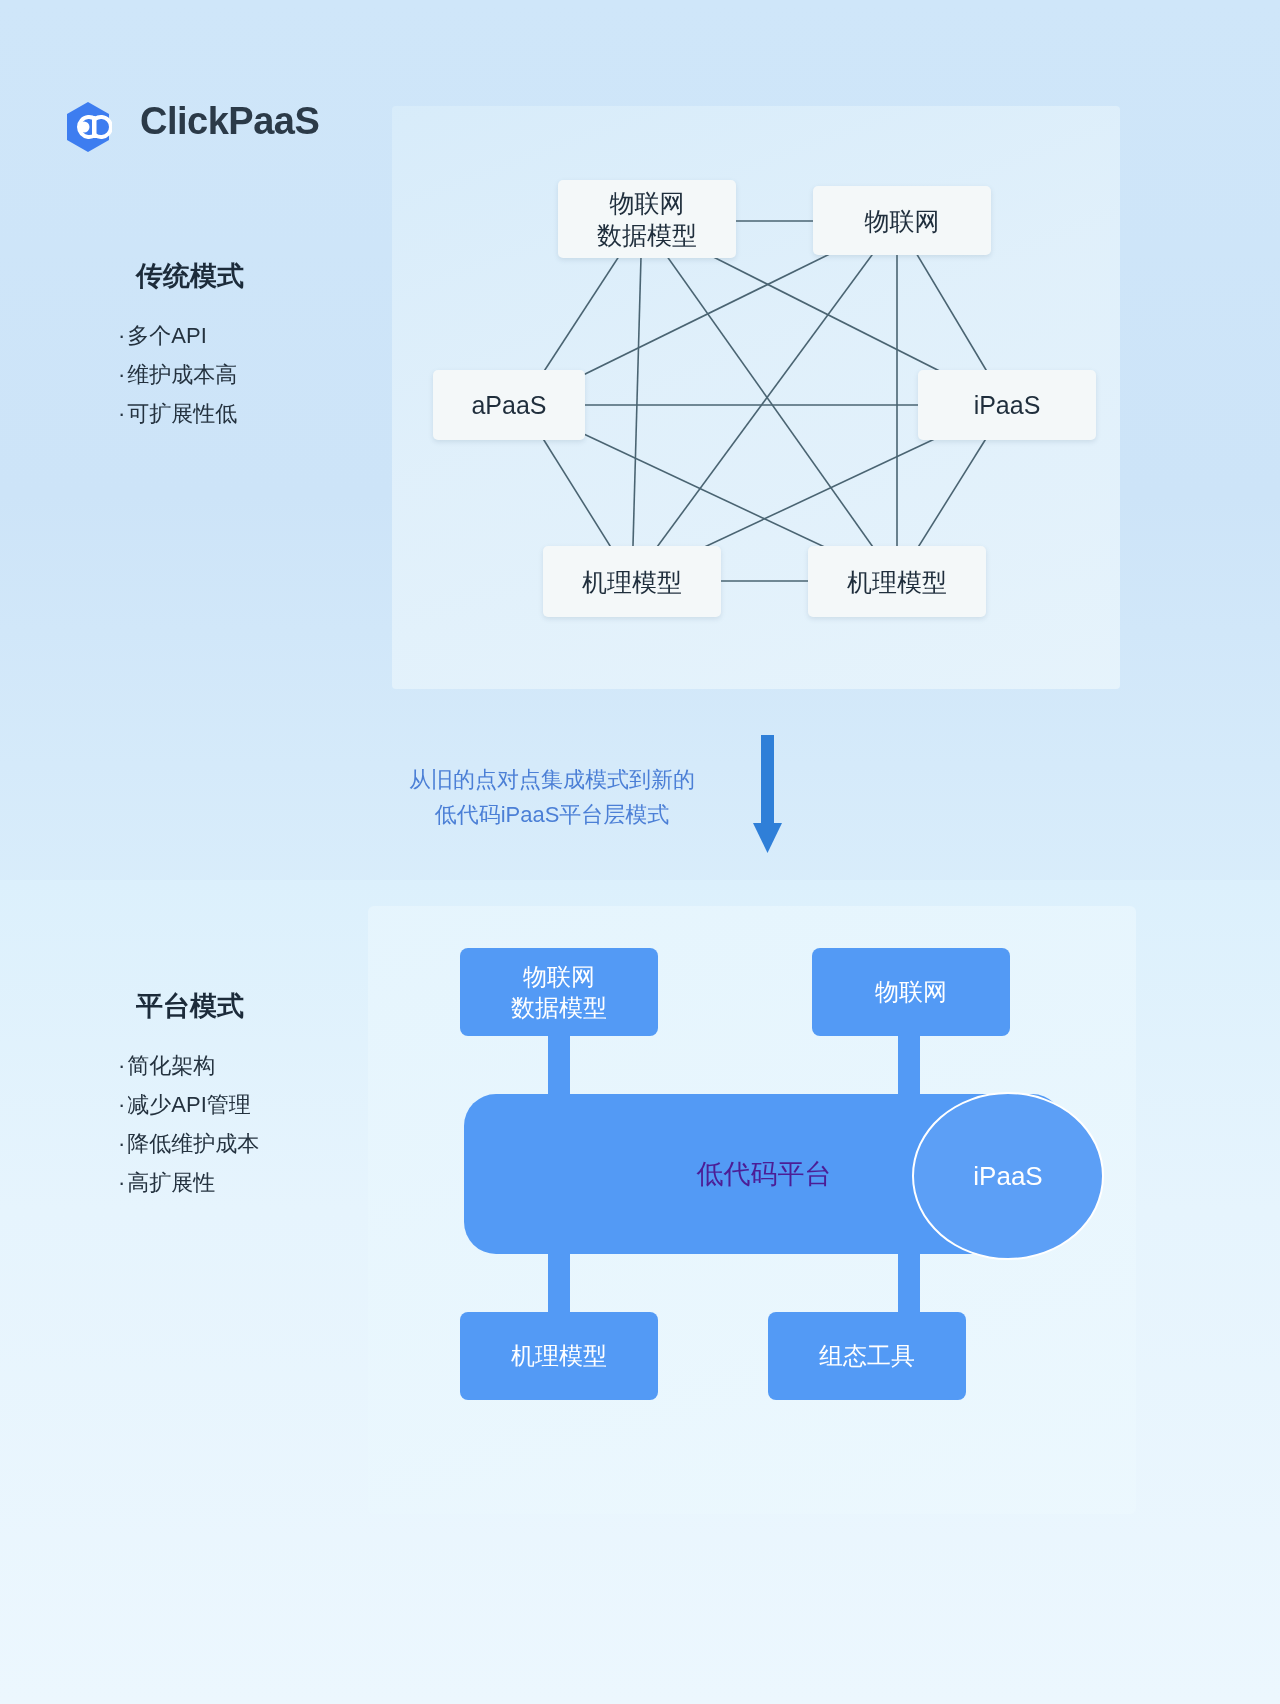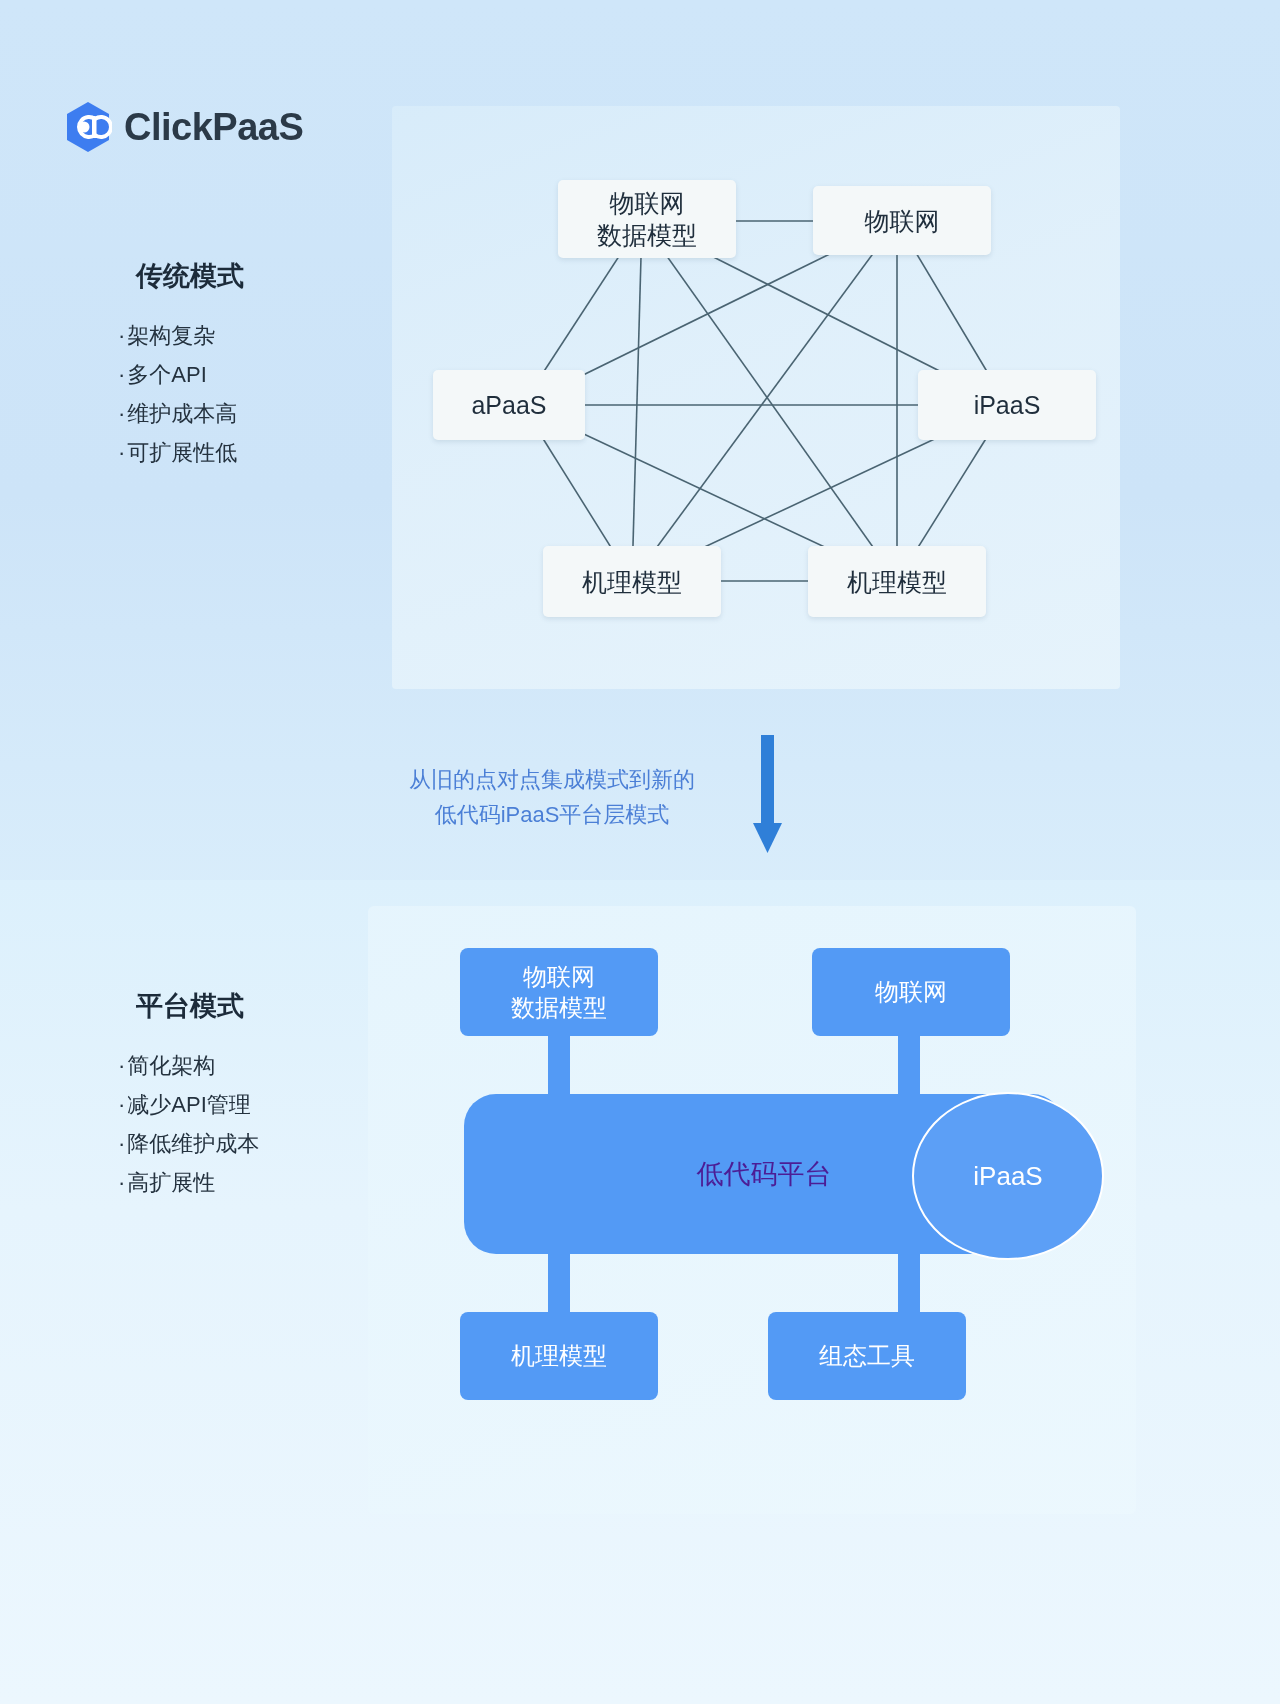--- a/index.html
+++ b/index.html
@@ -27,22 +27,22 @@
     width: 1280px; height: 824px;
     background: linear-gradient(180deg, #dcf0fc 0%, #e6f4fd 40%, #ecf7fe 100%);
   }
 
   
   .logo {
     position: absolute;
     left: 64px;
     top: 100px;
     display: flex;
-    align-items: center;
-    gap: 12px;
+    align-items: flex-start;
+    gap: 28px;
   }
   .logo-mark {
     width: 48px;
     height: 54px;
     position: relative;
   }
   .logo-text {
     font-size: 38px;
     font-weight: bold;
     color: #2b3a48;
@@ -201,21 +201,20 @@
       <path d="M31 19 a10 10 0 1 0 0 16 a10 10 0 1 0 0 -16 z" fill="none" stroke="#ffffff" stroke-width="4"></path>
       <circle cx="20" cy="27" r="5.5" fill="#ffffff"></circle>
       <rect x="28" y="16" width="4.5" height="22" rx="2" fill="#ffffff"></rect>
     </svg>
   </span>
   <span class="logo-text">ClickPaaS</span>
 </div>
 
 <div class="side-block" style="left:118px; top:258px;">
   <div class="side-title">传统模式</div>
-  <div class="bullet"><span class="dot">·</span><span>架构复杂</span></div>
   <div class="bullet"><span class="dot">·</span><span>多个API</span></div>
   <div class="bullet"><span class="dot">·</span><span>维护成本高</span></div>
   <div class="bullet"><span class="dot">·</span><span>可扩展性低</span></div>
 </div>
 
 <div class="panel-top">
   <div class="panel-top-inner">
     <svg class="lines" viewBox="0 0 728 583" preserveAspectRatio="none">
       <g stroke="#4a6472" stroke-width="1.6" fill="none">
 

